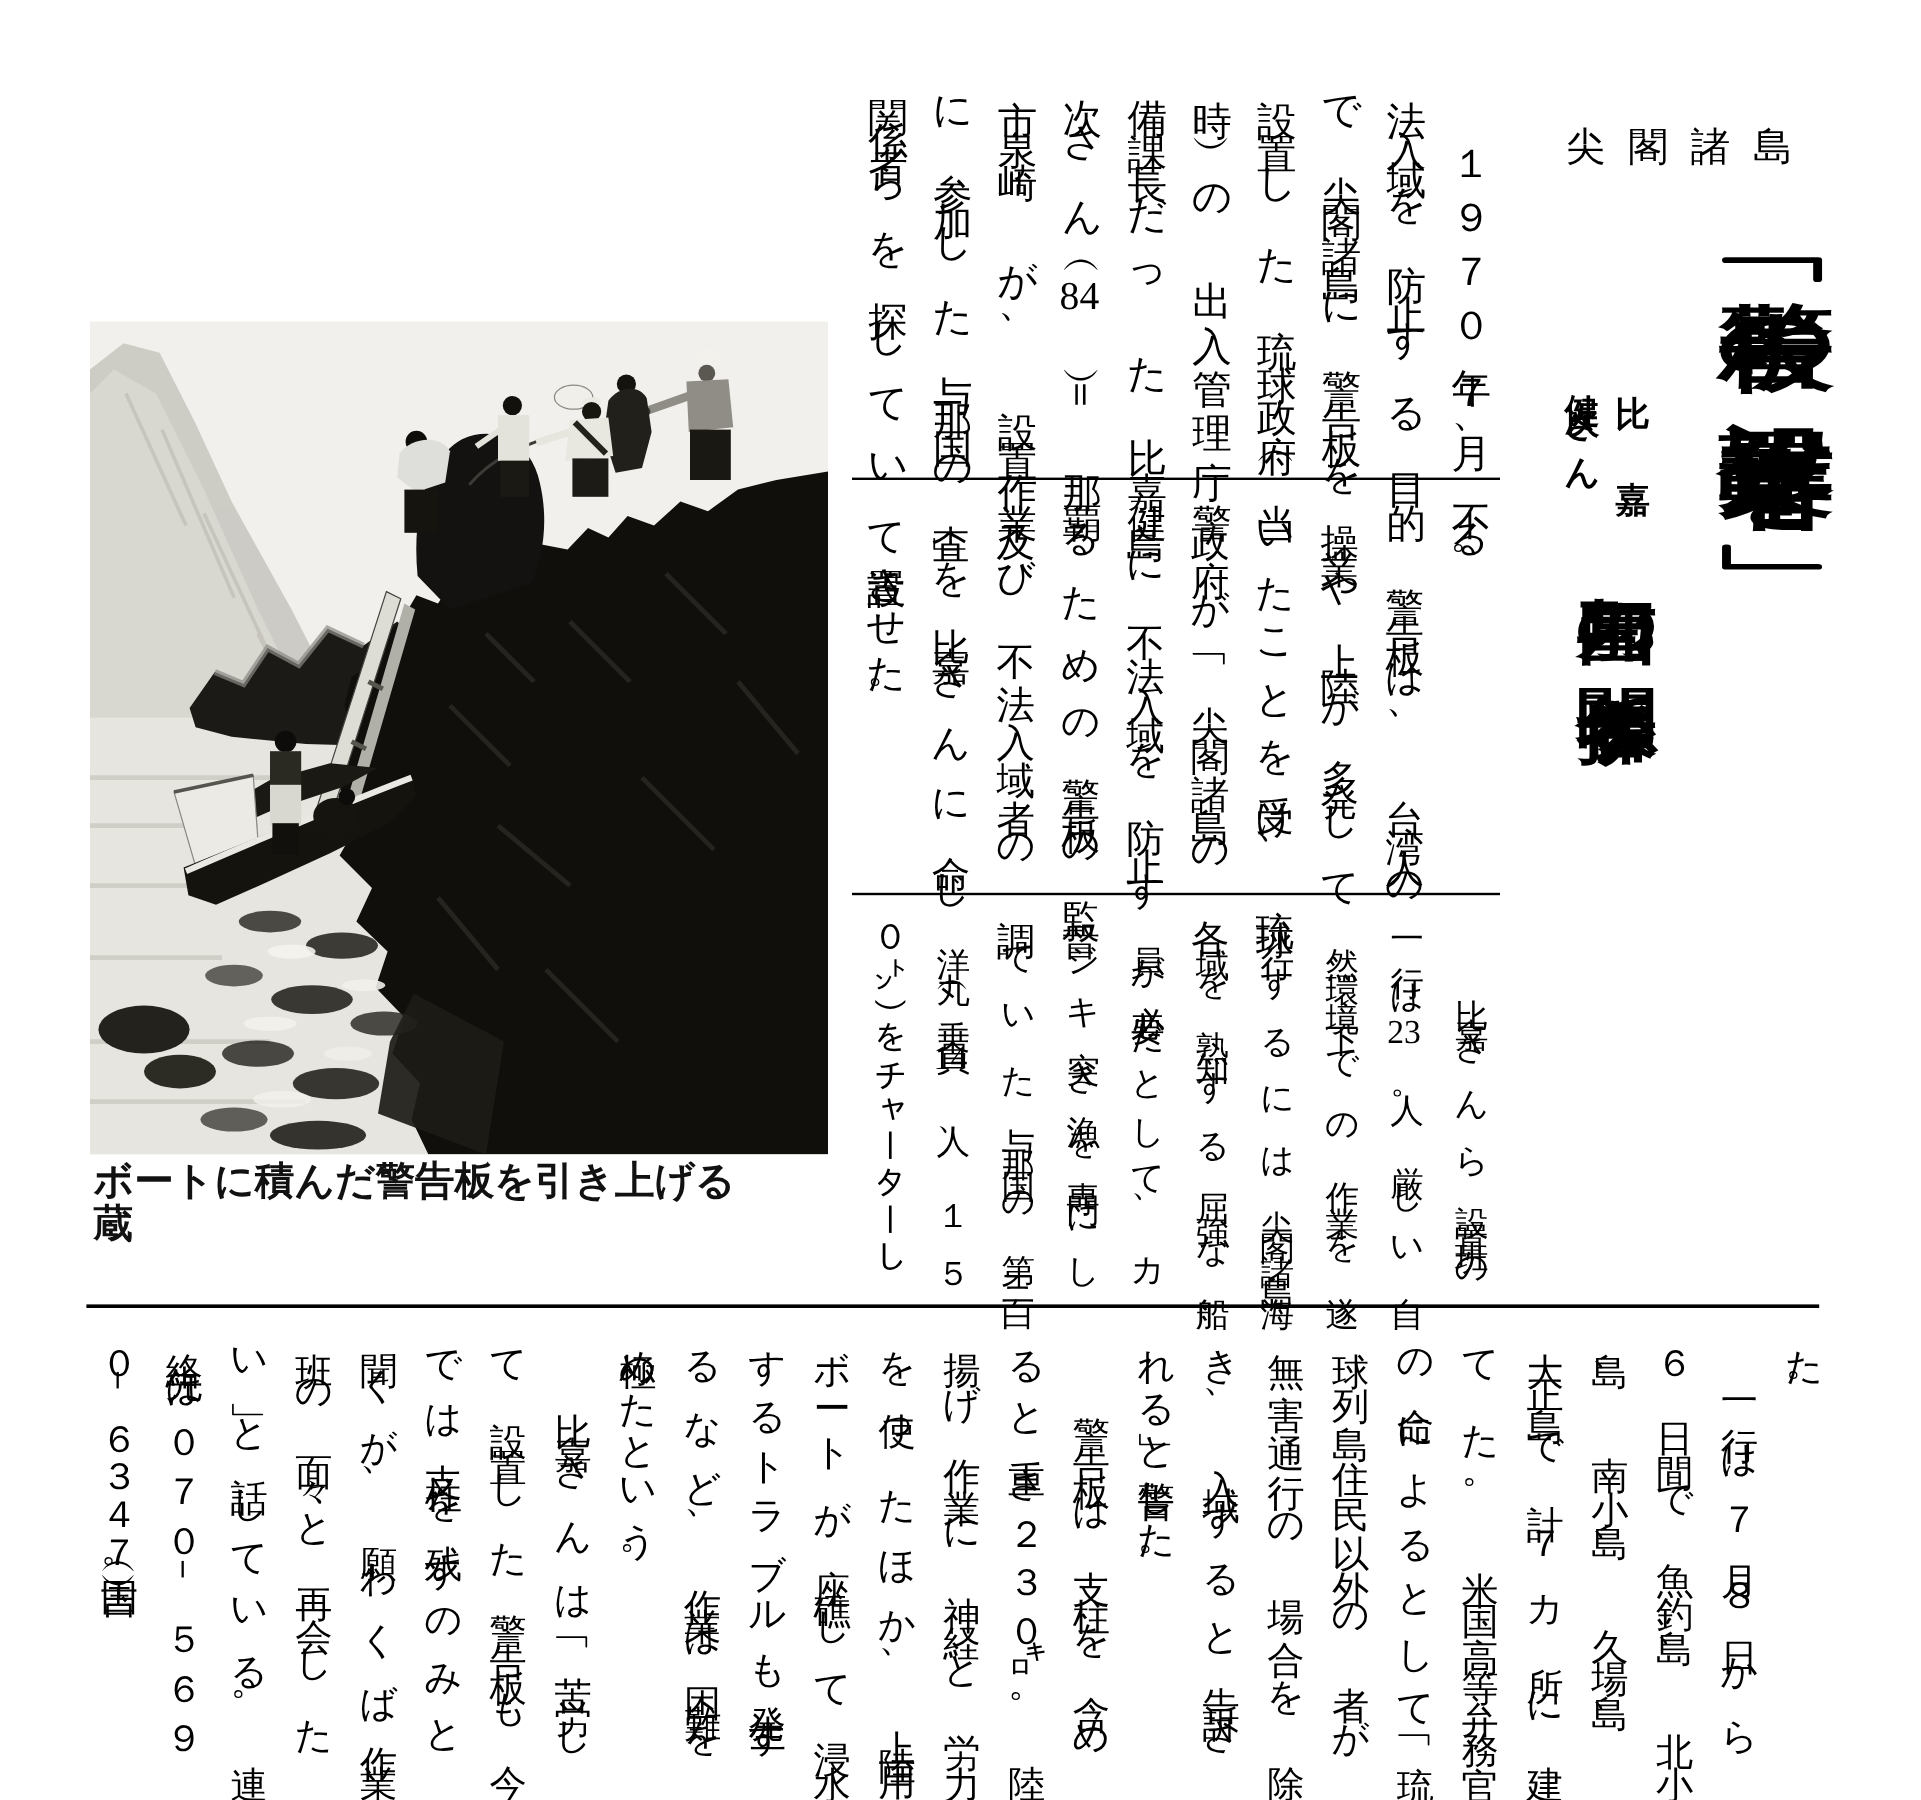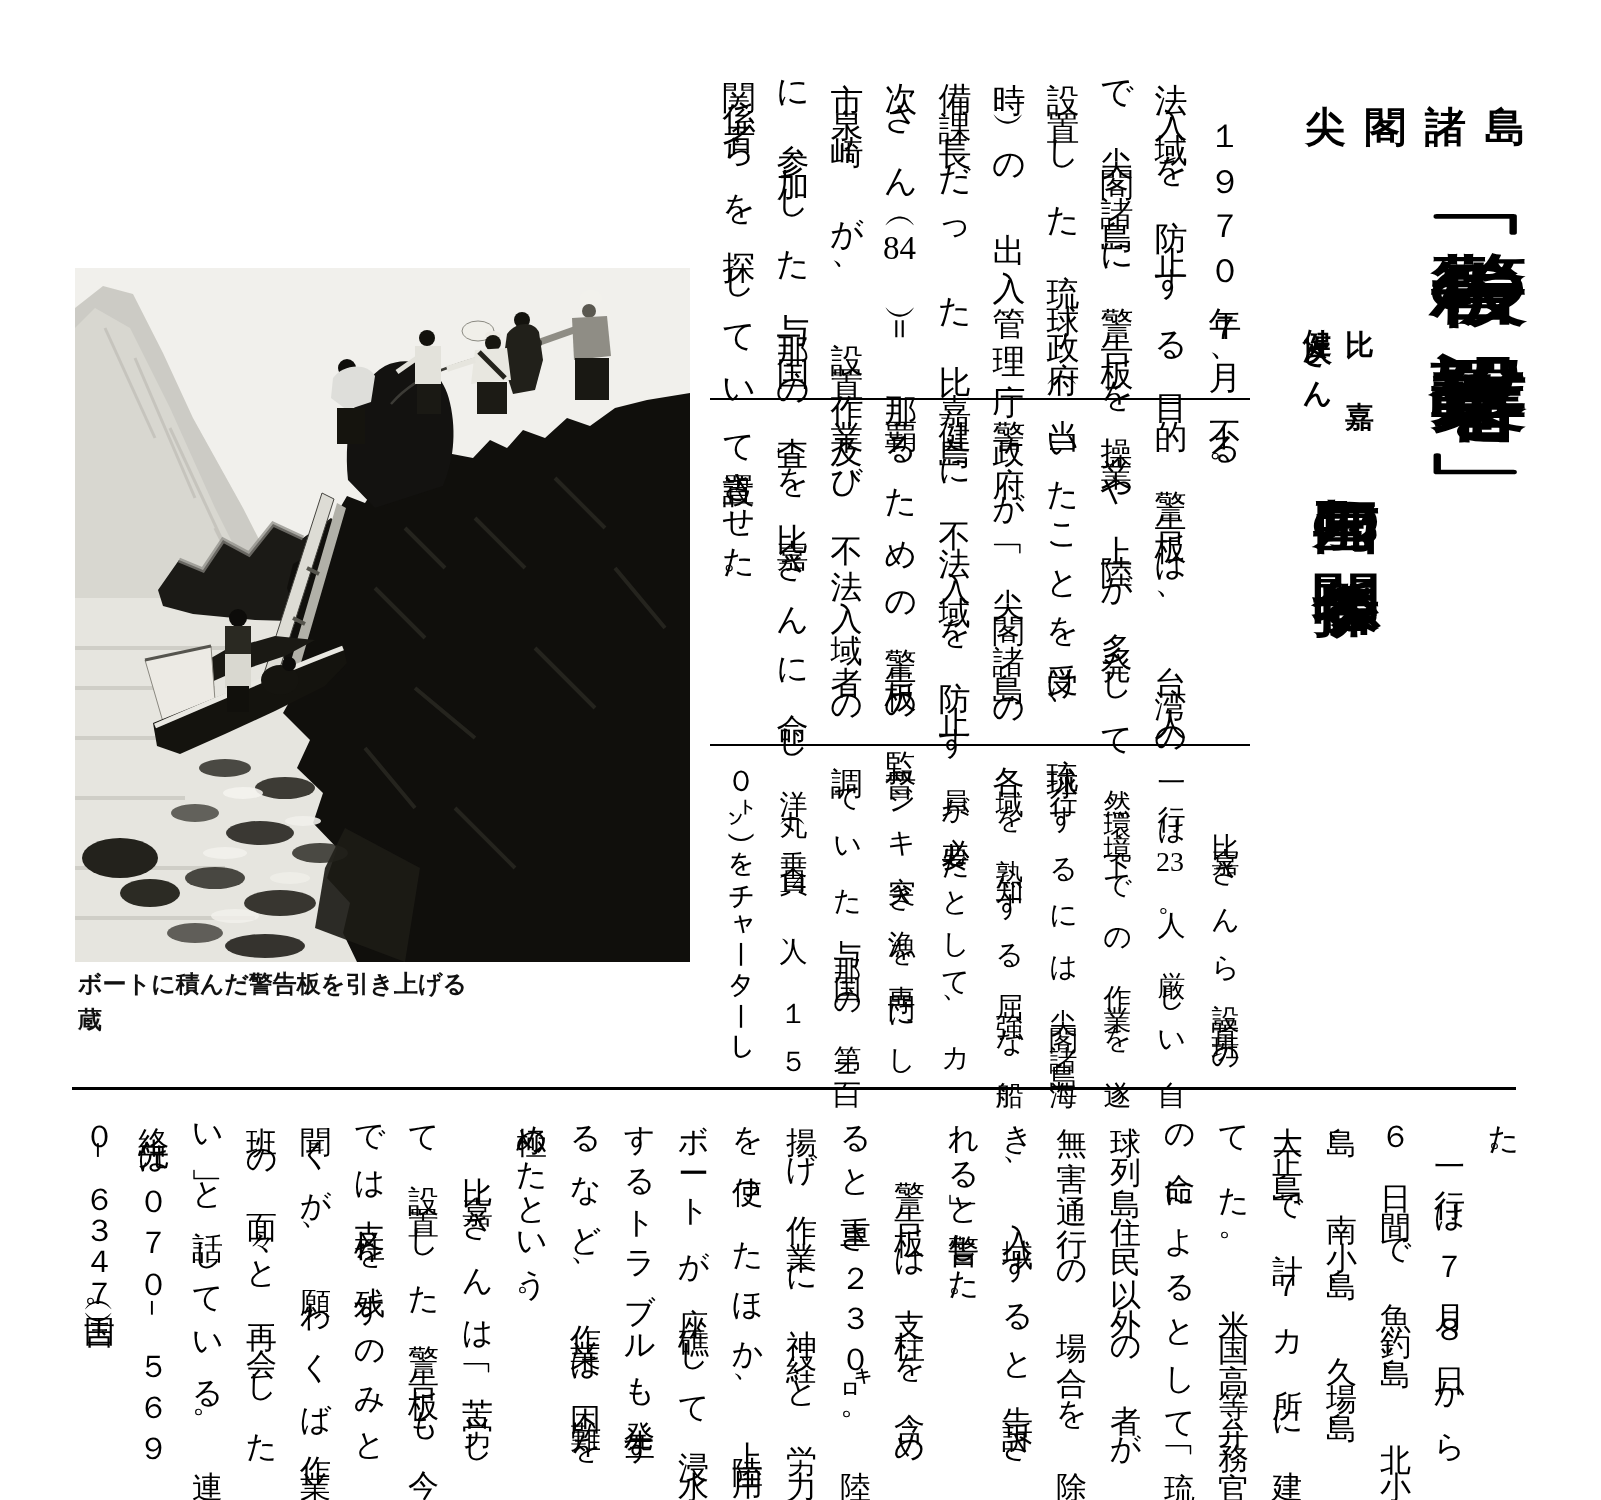--- a/index.html
+++ b/index.html
@@ -25,21 +25,21 @@
   .vband .col.end{ text-align-last:auto; }
   .tcy{ text-combine-upright:all; }
   #band-1{ top:57px;  right:349px; height:338px; font-size:33px; }
   #band-2{ top:412px; right:349px; height:330px; font-size:32px; }
   #band-3{ top:768px; right:349px; height:292px; font-size:28px; }
   #band-4{ top:1103px; right:71px; height:344px; font-size:31px; }
   
   .kicker{
     position:absolute; left:1305px; top:100px;
     font-family:"Liberation Sans","DejaVu Sans",sans-serif;
-    font-weight:700; font-size:41px; letter-spacing:19px; white-space:nowrap;
+    font-weight:400; font-size:33px; letter-spacing:19px; white-space:nowrap;
   }
   .vhead{
     position:absolute; writing-mode:vertical-rl; text-orientation:mixed;
     font-weight:bold; white-space:nowrap;
   }
   #main-headline{
     left:1437px; top:196px; font-size:62px; letter-spacing:7px;
     transform:scaleX(1.55); transform-origin:center top;
   }
   #sub-headline{
@@ -55,21 +55,21 @@
   #rule-3{ left:72px;  top:1087px; width:1444px; height:3px; }
   
   #photo-frame{
     position:absolute; left:75px; top:268px; width:615px; height:694px;
     background:#f1f0ec; overflow:hidden;
   }
   #photo-frame svg{ display:block; width:615px; height:694px; }
   #photo-caption{
     position:absolute; left:78px; top:966px; width:620px;
     font-family:"Liberation Sans","DejaVu Sans",sans-serif;
-    font-weight:600; font-size:24px; line-height:36px; color:#111;
+    font-weight:600; font-size:33px; line-height:36px; color:#111;
   }
 </style>
 </head>
 <body>
 
 <div class="kicker">尖閣諸島</div>
 
 <div class="vhead" id="main-headline">「警告板の設置作業者を」</div>
 
 <div class="vhead" id="name-col-right">比嘉</div>

